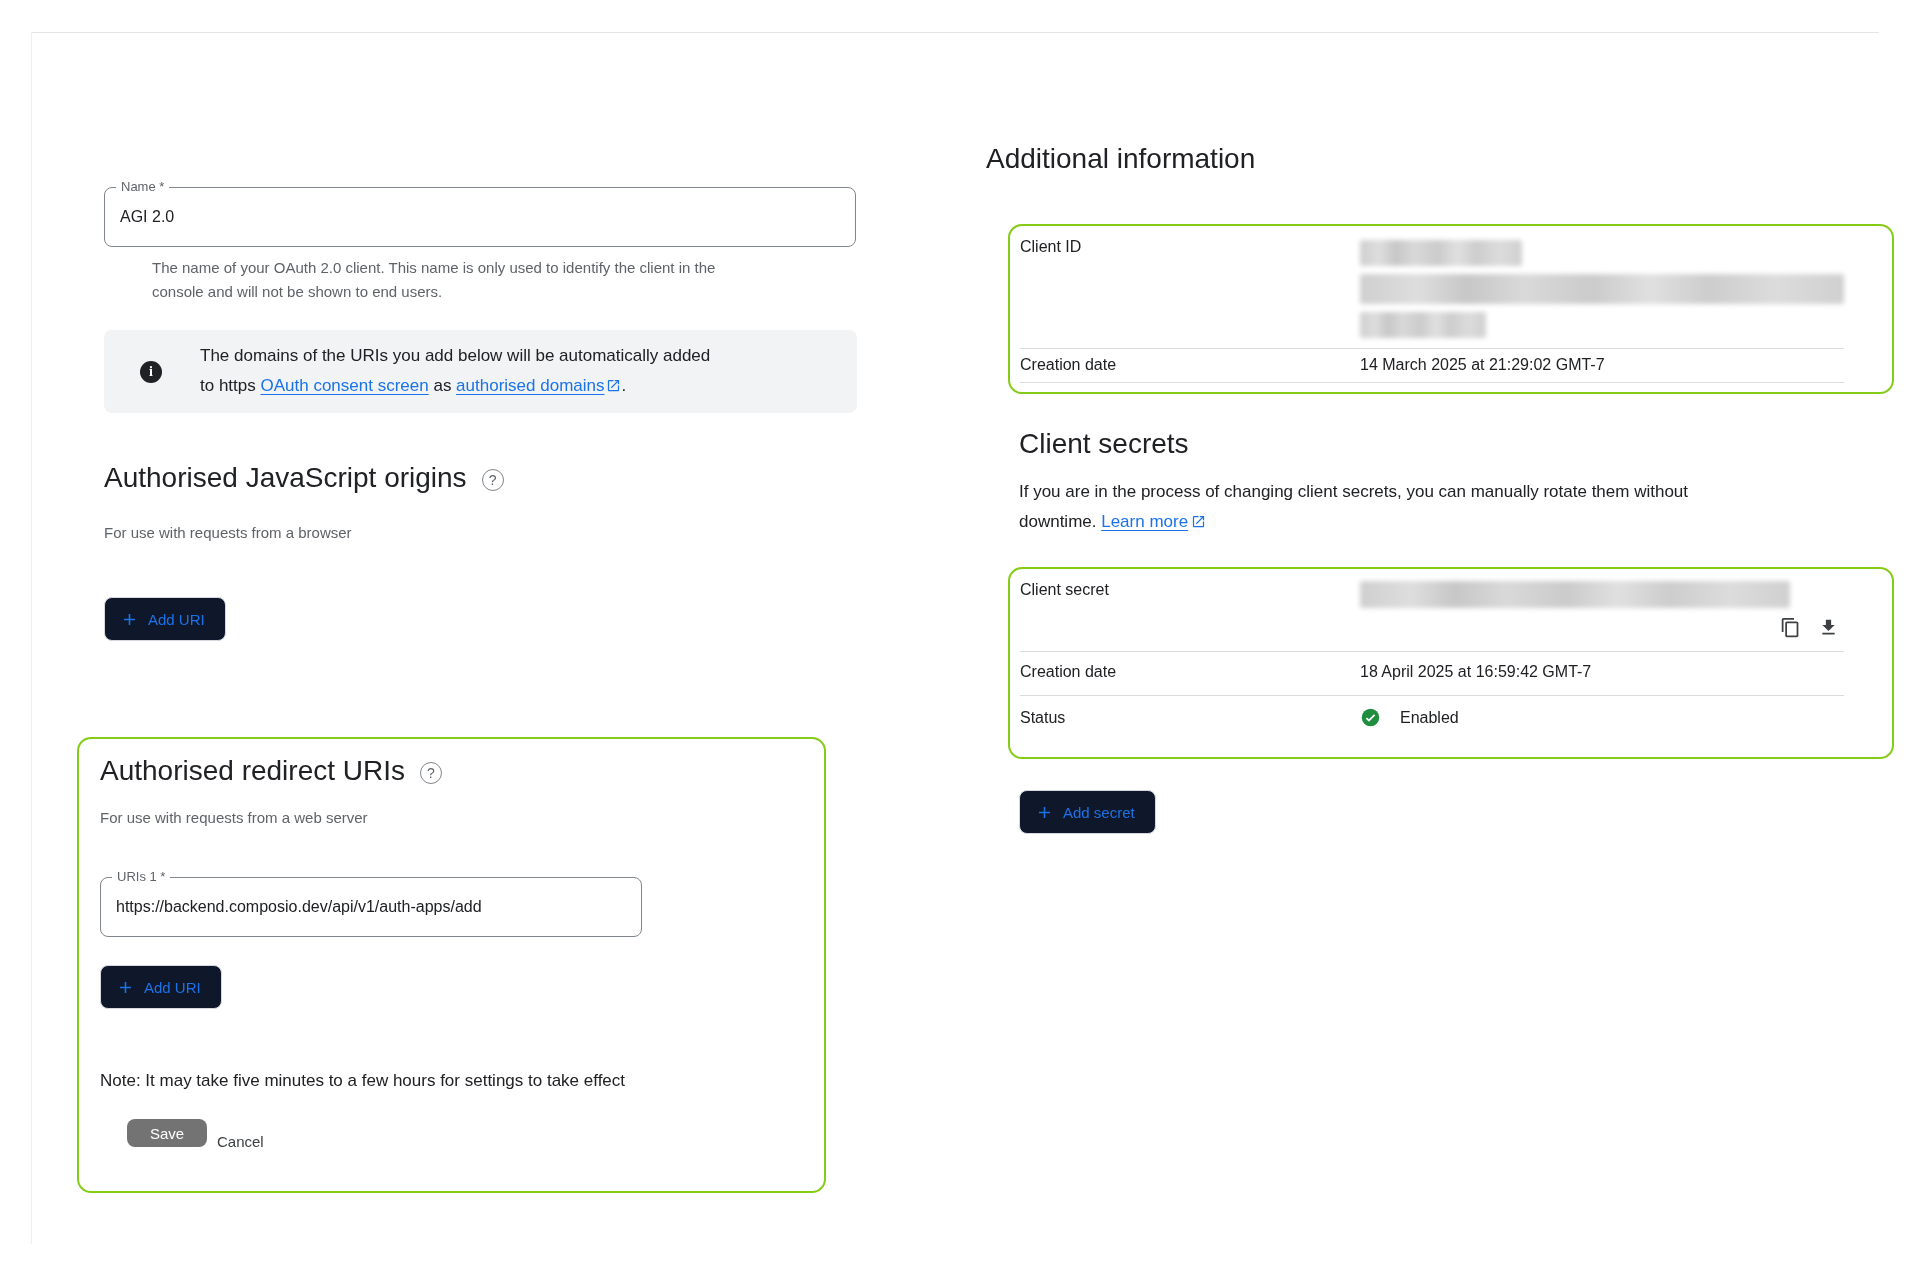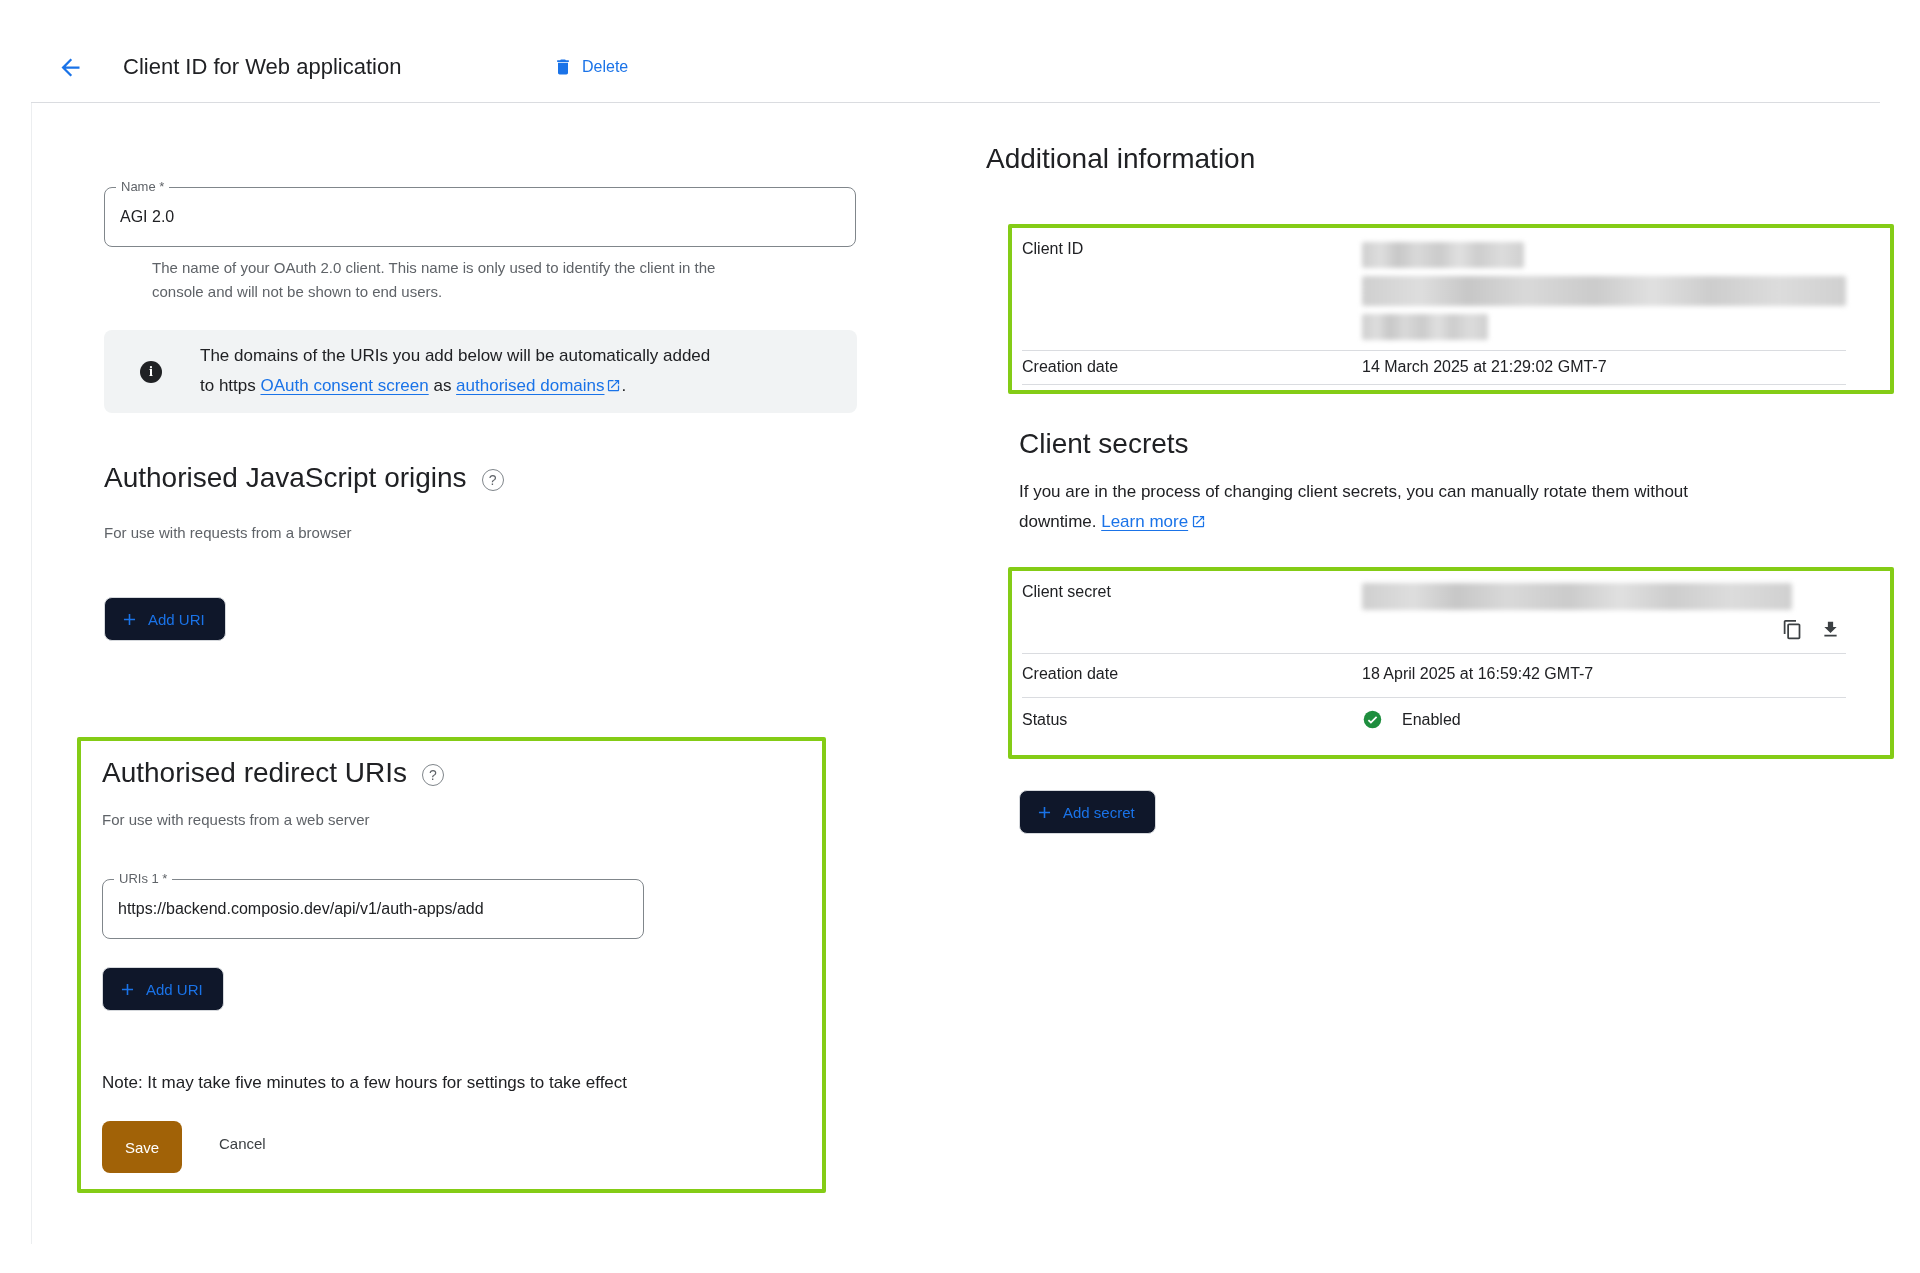--- a/index.html
+++ b/index.html
@@ -32,25 +32,25 @@
   a.inline-link, .inline-link { color:#1a73e8; text-decoration:underline; text-underline-offset:3px; cursor:pointer;margin-top:16px; }
 
   
   .section-heading { font-size:28px; font-weight:400; color:#202124; white-space:nowrap; }
   .heading-row { position:absolute; display:flex; align-items:center; gap:15px; }
   .help-icon { width:22px; height:22px; border-radius:50%; border:1.5px solid #80868b; color:#5f6368; font-size:14px; display:flex; align-items:center; justify-content:center; cursor:pointer; flex:0 0 auto; margin-top:4px; }
   .subtext { position:absolute; font-size:15px; color:#5f6368; white-space:nowrap; }
 
   
   .outline-btn { position:absolute; height:44px; display:inline-flex; align-items:center; gap:9px; padding:0 20px 0 15px; border:1px solid #d5d8dc; border-radius:8px; background:#0f172a; color:#1a73e8; font-size:15px; font-weight:500; cursor:pointer; white-space:nowrap; }
-  .primary-btn { position:absolute; height:52px; display:inline-flex; align-items:center; justify-content:center; padding:0 23px; border:none; border-radius:8px; background:#a16207; color:#fff; font-size:15px; font-weight:500; cursor:pointer; white-space:nowrap; }
+  .primary-btn { position:absolute; height:28px; display:inline-flex; align-items:center; justify-content:center; padding:0 23px; border:none; border-radius:8px; background:#737373; color:#fff; font-size:15px; font-weight:500; cursor:pointer; white-space:nowrap;margin-left:27px; }
   .text-btn { position:absolute; height:44px; display:inline-flex; align-items:center; padding:0 16px; color:#3c4043; font-size:15px; font-weight:500; cursor:pointer; white-space:nowrap; }
 
   
-  .annotation { position:absolute; border:4px solid #84cc16; border-radius:2px; background:transparent; }
+  .annotation { position:absolute; border:2px solid #84cc16; border-radius:14px; background:transparent; }
 
   
   .row-label { position:absolute; font-size:16px; font-weight:500; color:#202124; white-space:nowrap; }
   .row-value { position:absolute; font-size:16px; color:#202124; white-space:nowrap; }
   .row-divider { position:absolute; height:0; border-top:1px solid #dadce0; }
 
   
   .redact { background:linear-gradient(90deg,#cfcfcf 0%,#dedede 12%,#c7c7c7 22%,#d9d9d9 34%,#cbcbcb 48%,#e0e0e0 60%,#cdcdcd 72%,#dcdcdc 86%,#d0d0d0 100%); filter:blur(2.5px); border-radius:2px; }
 
   .icon-btn { position:absolute; width:24px; height:24px; display:flex; align-items:center; justify-content:center; cursor:pointer; }
@@ -59,38 +59,20 @@
 
   svg { display:block; }
 </style>
 </head>
 <body>
 
 <div class="page">
   <div class="card-top"></div>
   <div class="card-left"></div>
 
-  <div class="header">
-    <div class="back-btn">
-      <span>
-        <svg width="27" height="27" viewBox="0 0 24 24">
-            <path d="M20 11H7.83l5.59-5.59L12 4l-8 8 8 8 1.41-1.41L7.83 13H20v-2z" fill="#1a73e8"></path>
-          </svg>
-      </span>
-    </div>
-    <div class="page-title">Client ID for Web application</div>
-    <div class="delete-btn">
-      <span>
-        <svg width="20" height="22" viewBox="0 0 24 24">
-            <path d="M6 19c0 1.1.9 2 2 2h8c1.1 0 2-.9 2-2V7H6v12zM19 4h-3.5l-1-1h-5l-1 1H5v2h14V4z" fill="#1a73e8"></path>
-          </svg>
-      </span>
-      <span>Delete</span>
-    </div>
-  </div>
 
   <div class="field" style="left:104px; top:187px; width:752px; height:60px;">
     <div class="field-label">Name *</div>
     <div class="field-value">AGI 2.0</div>
   </div>
   <div class="helper-text" style="left:120px; top:256px;margin-left:32px;">
     <div class="nowrap">The name of your OAuth 2.0 client. This name is only used to identify the client in the</div>
     <div class="nowrap">console and will not be shown to end users.</div>
   </div>
 

